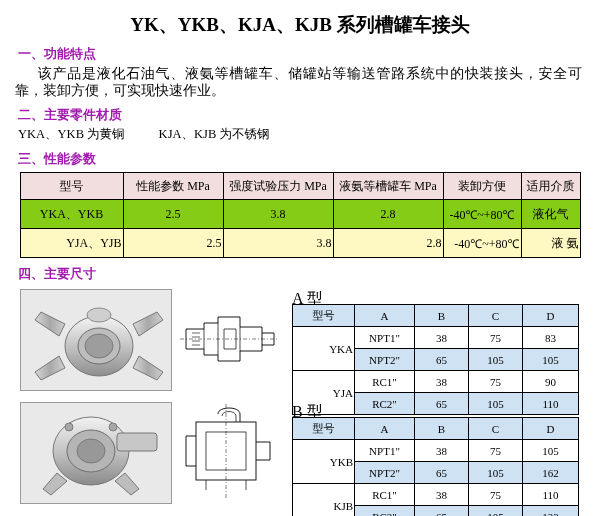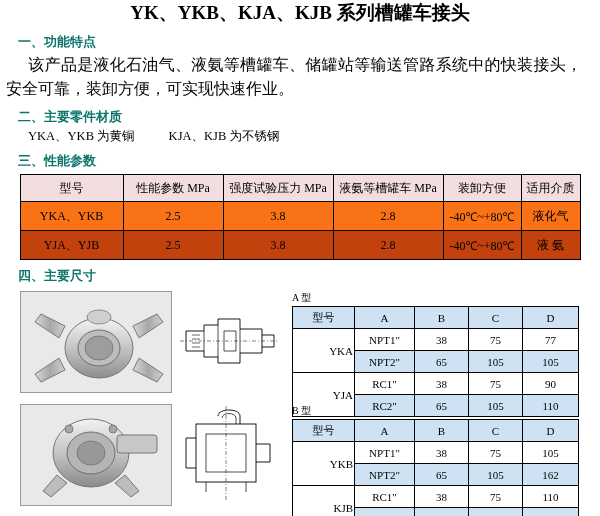--- a/index.html
+++ b/index.html
@@ -18,42 +18,43 @@
   .page {
     position: relative;
     width: 600px;
     height: 516px;
   }
   .title {
     text-align: center;
     font-size: 19px;
     font-weight: bold;
     letter-spacing: 0px;
+    padding-top: 12px;
     font-family: "Liberation Serif", serif;
   }
   .section-head {
-    color: #0f766e;
+    color: #a21caf;
     font-weight: bold;
     font-size: 13px;
     margin: 7px 0 2px 18px;
     font-family: "Liberation Serif", serif;
   }
   .para {
-    font-size: 16px;
-    line-height: 24px;
-    margin: 0 18px 0 6px;
+    font-size: 14px;
+    line-height: 17px;
+    margin: 0 18px 0 15px;
     text-align: justify;
   }
   .para .indent {
     display: inline-block;
     width: 22px;
   }
   .mat-line {
     font-size: 12.5px;
-    margin: 1px 0 0 28px;
+    margin: 1px 0 0 18px;
   }
   .mat-line .gap {
     display: inline-block;
     width: 34px;
   }
 
   
   table.perf {
     border-collapse: collapse;
     margin: 4px auto 0 auto;
@@ -66,45 +67,46 @@
     font-size: 12px;
     height: 26px;
     font-family: "Liberation Serif", serif;
   }
   table.perf thead th {
     background: #f2dede;
     font-weight: normal;
     height: 24px;
   }
   table.perf tbody tr:nth-child(1) td {
-    background: #f97316;
+    background: #84cc16;
   }
   table.perf tbody tr:nth-child(2) td {
-    background: #c2410c;
+    background: #fef9c3;
+    text-align: right;
   }
 
   
   .dims {
     position: relative;
     margin-top: 6px;
   }
   .photo-box {
     position: absolute;
     border: 1px solid #9a9a9a;
     background: #e8e8e8;
     overflow: hidden;
   }
   .draw-box {
     position: absolute;
     background: #ffffff;
     overflow: hidden;
   }
   .type-label {
     position: absolute;
-    font-size: 10px;
+    font-size: 16px;
   }
   table.dim {
     border-collapse: collapse;
     table-layout: fixed;
     position: absolute;
   }
   table.dim th, table.dim td {
     border: 1px solid #000000;
     text-align: center;
     font-size: 11px;
@@ -243,21 +245,21 @@
           <th>C</th>
           <th>D</th>
         </tr>
       </thead>
       <tbody>
         <tr>
           <td class="model" rowspan="2">YKA</td>
           <td>NPT1"</td>
           <td>38</td>
           <td>75</td>
-          <td>77</td>
+          <td>83</td>
         </tr>
         <tr class="alt">
           <td>NPT2"</td>
           <td>65</td>
           <td>105</td>
           <td>105</td>
         </tr>
         <tr>
           <td class="model" rowspan="2">YJA</td>
           <td>RC1"</td>

